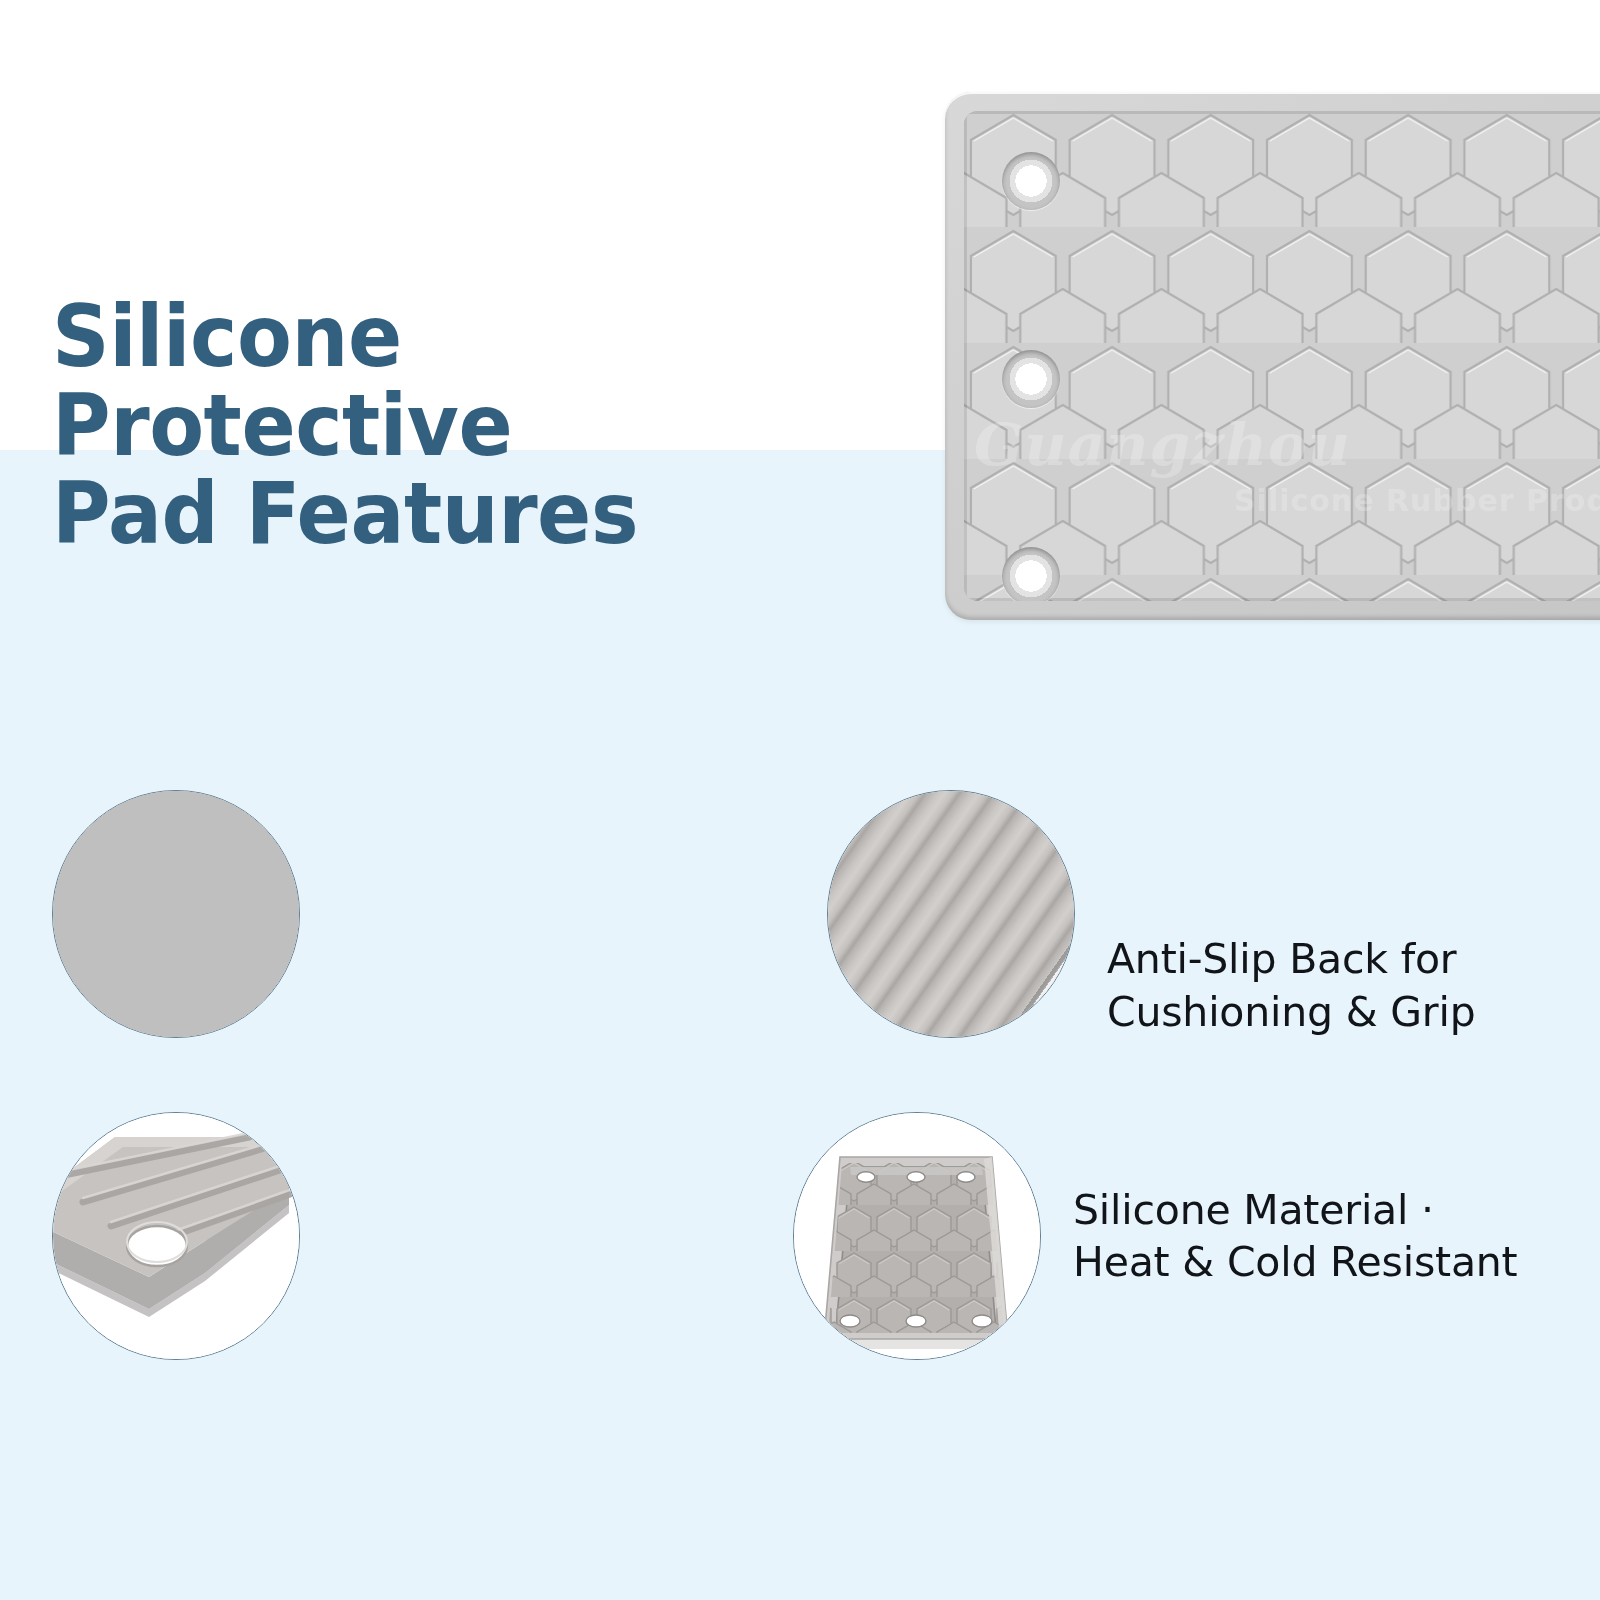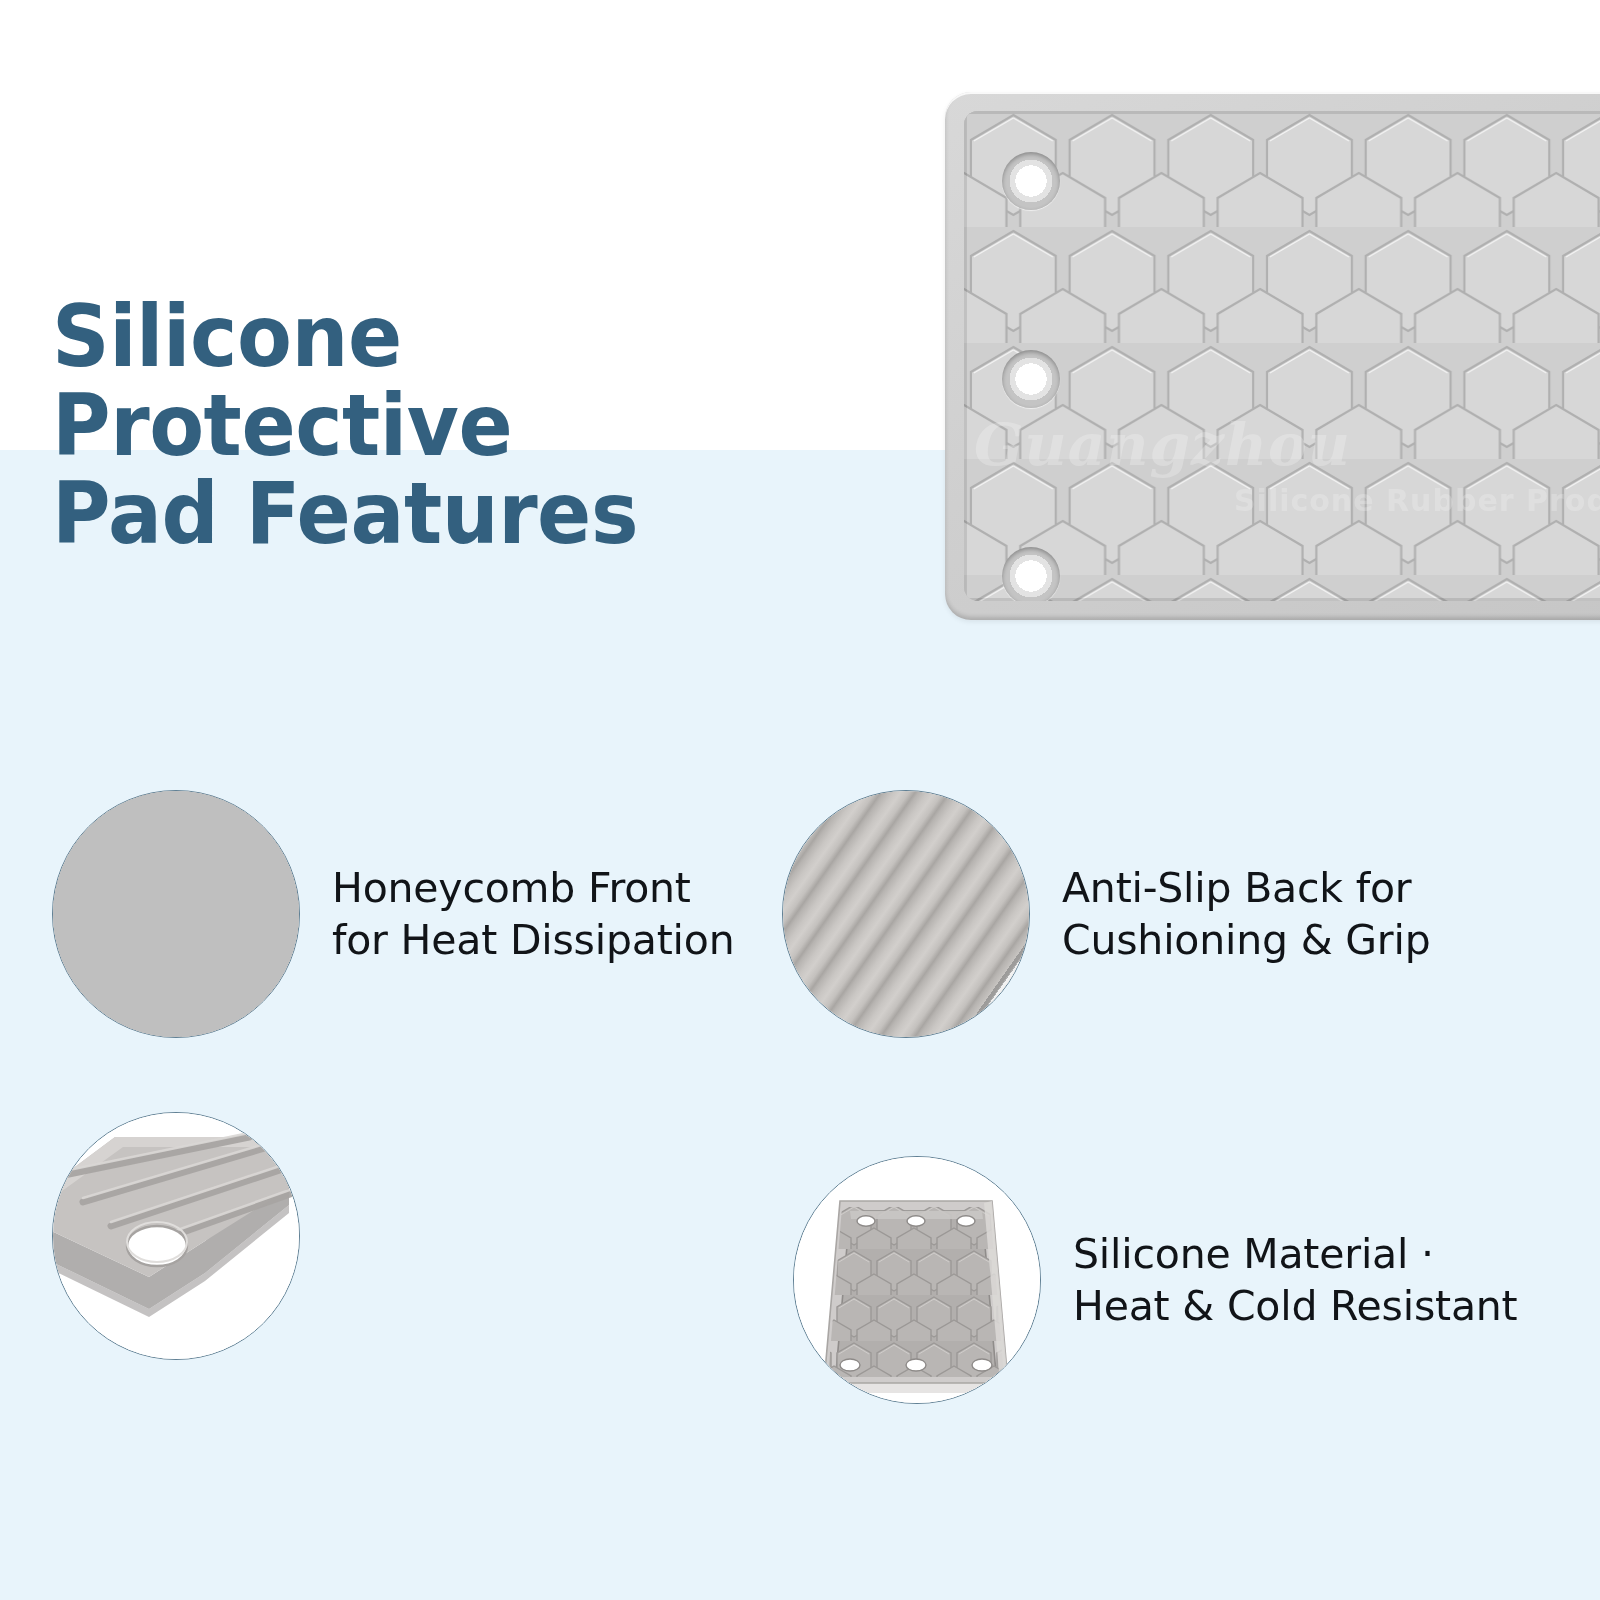--- a/index.html
+++ b/index.html
@@ -119,23 +119,23 @@
   .features {
     position: absolute;
     left: 0; top: 0; width: 1600px; height: 1600px;
   }
   .feature {
     position: absolute;
     display: flex;
     align-items: center;
   }
   .feature.f0 { left: 52px;  top: 790px;  }
-  .feature.f1 { left: 782px; top: 790px;  }
+  .feature.f1 { left: 827px; top: 790px; align-items: flex-end;  }
   .feature.f2 { left: 52px;  top: 1112px; }
-  .feature.f3 { left: 793px; top: 1156px; }
+  .feature.f3 { left: 793px; top: 1112px; }
 
   .f-circle {
     position: relative;
     width: 248px;
     height: 248px;
     border-radius: 50%;
     overflow: hidden;
     border: 1.5px solid #5f7f93;
     flex: 0 0 auto;
     background: #ffffff;
@@ -269,22 +269,20 @@
             <path d="M104 152 L129 167 L129 196 L104 211 L79 196 L79 167 Z"></path>
           </g>
           <g fill="none" stroke="#9fd4fb" stroke-width="1.4" opacity=".9">
             <path d="M148 72 L169 85 L169 110 L148 123 L127 110 L127 85 Z"></path>
             <path d="M104 100 L125 113 L125 138 L104 151 L83 138 L83 113 Z"></path>
             <path d="M148 128 L169 141 L169 166 L148 179 L127 166 L127 141 Z"></path>
             <path d="M104 156 L125 169 L125 194 L104 207 L83 194 L83 169 Z"></path>
           </g>
         </svg>
       </div>
-      <div class="f-label">Honeycomb Front
-for Heat Dissipation</div>
     </div>
 
     <div class="feature f1">
       <div class="f-circle">
         <div class="ribs"></div>
         <div class="ribs-wedge"></div>
         <div class="ribs-edge"></div>
       </div>
       <div class="f-label">Anti-Slip Back for
 Cushioning &amp; Grip</div>

